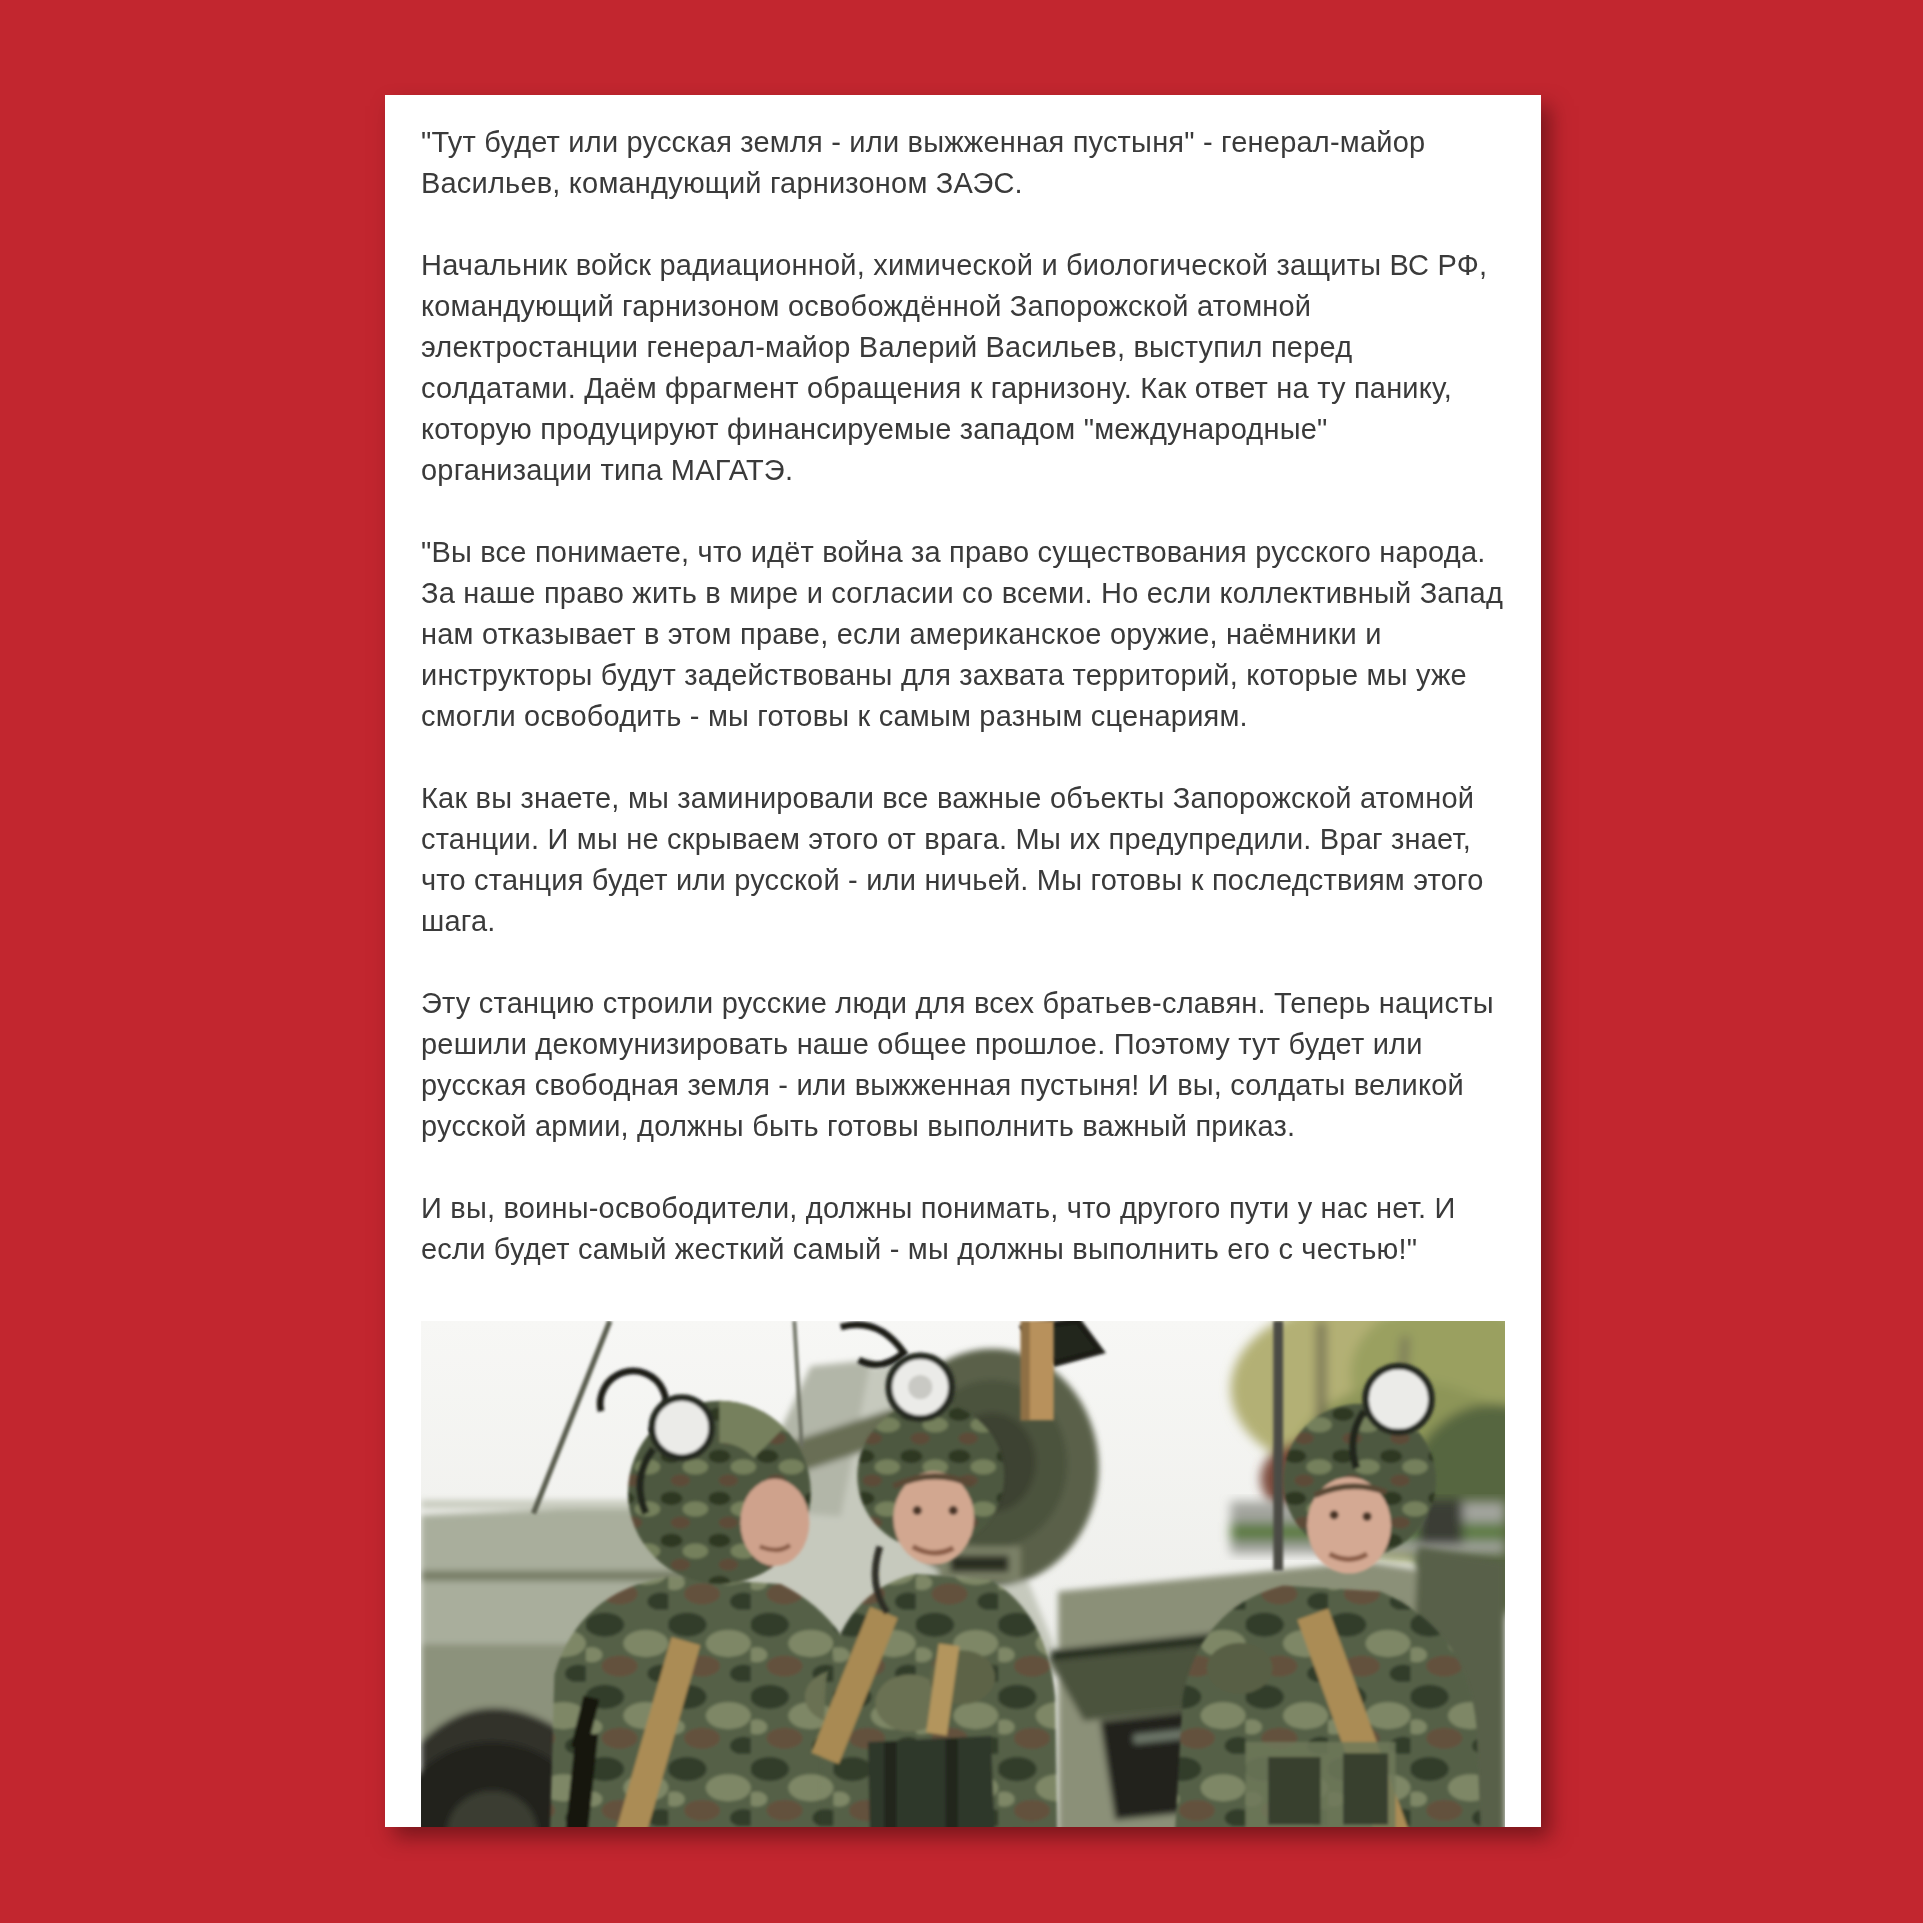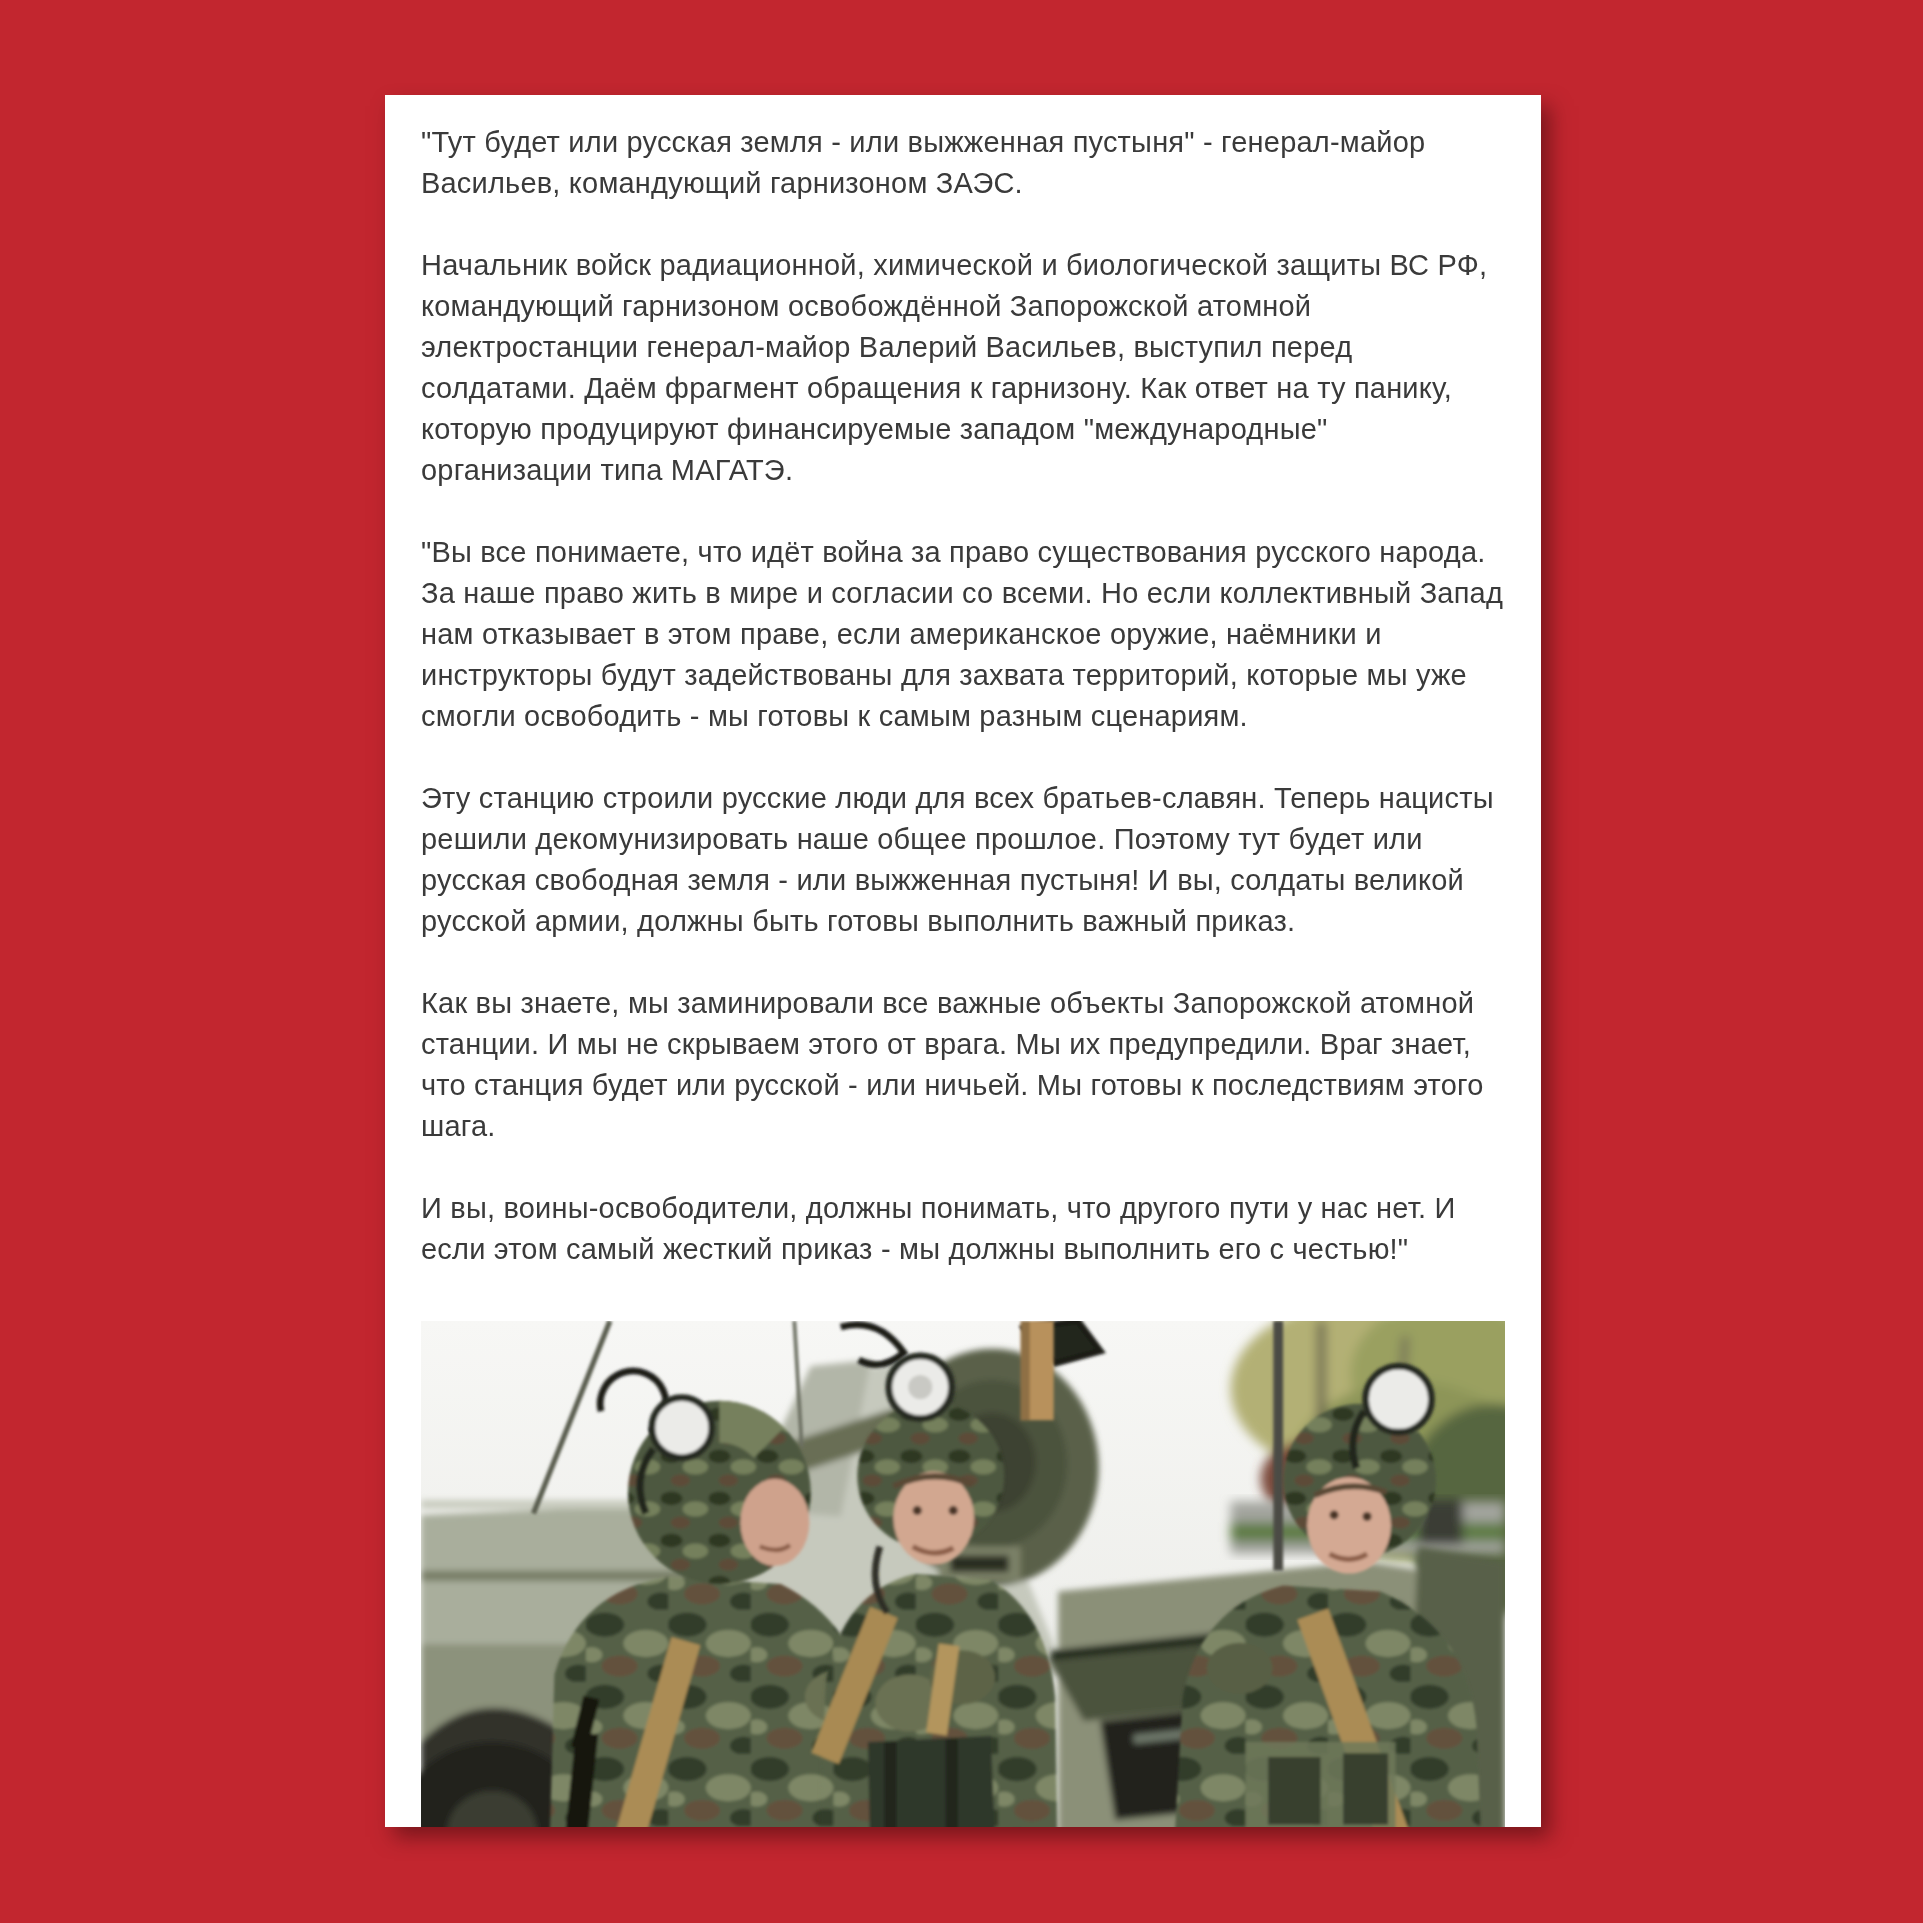--- a/index.html
+++ b/index.html
@@ -24,23 +24,23 @@
   }
   .photo svg{display:block;width:1084px;height:560px;}
 </style>
 </head>
 <body>
 
 <div class="card">
   <p class="para">"Тут будет или русская земля - или выжженная пустыня" - генерал-майор Васильев, командующий гарнизоном ЗАЭС.</p>
   <p class="para">Начальник войск радиационной, химической и биологической защиты ВС РФ, командующий гарнизоном освобождённой Запорожской атомной электростанции генерал-майор Валерий Васильев, выступил перед солдатами. Даём фрагмент обращения к гарнизону. Как ответ на ту панику, которую продуцируют финансируемые западом "международные" организации типа МАГАТЭ.</p>
   <p class="para">"Вы все понимаете, что идёт война за право существования русского народа. За наше право жить в мире и согласии со всеми. Но если коллективный Запад нам отказывает в этом праве, если американское оружие, наёмники и инструкторы будут задействованы для захвата территорий, которые мы уже смогли освободить - мы готовы к самым разным сценариям.</p>
+  <p class="para">Как вы знаете, мы заминировали все важные объекты Запорожской атомной станции. И мы не скрываем этого от врага. Мы их предупредили. Враг знает, что станция будет или русской - или ничьей. Мы готовы к последствиям этого шага.</p>
   <p class="para">Эту станцию строили русские люди для всех братьев-славян. Теперь нацисты решили декомунизировать наше общее прошлое. Поэтому тут будет или русская свободная земля - или выжженная пустыня! И вы, солдаты великой русской армии, должны быть готовы выполнить важный приказ.</p>
-  <p class="para">Как вы знаете, мы заминировали все важные объекты Запорожской атомной станции. И мы не скрываем этого от врага. Мы их предупредили. Враг знает, что станция будет или русской - или ничьей. Мы готовы к последствиям этого шага.</p>
-  <p class="para">И вы, воины-освободители, должны понимать, что другого пути у нас нет. И если этом самый жесткий приказ - мы должны выполнить его с честью!"</p>
+  <p class="para">И вы, воины-освободители, должны понимать, что другого пути у нас нет. И если будет самый жесткий самый - мы должны выполнить его с честью!"</p>
 
   <figure class="photo" role="img" aria-label="Три солдата в камуфляже и танковых шлемах с очками стоят перед бронетранспортёром, осенние деревья справа">
     <svg viewBox="0 0 1446 745" preserveAspectRatio="none">
       <defs>
         <linearGradient id="sky" x1="0" y1="0" x2="0" y2="1">
           <stop offset="0" stop-color="#f7f7f5"></stop>
             <stop offset="1" stop-color="#e7e8e3"></stop>
         </linearGradient>
         <pattern id="camo" width="110" height="96" patternUnits="userSpaceOnUse">
           <rect width="110" height="96" fill="#556047"></rect>

